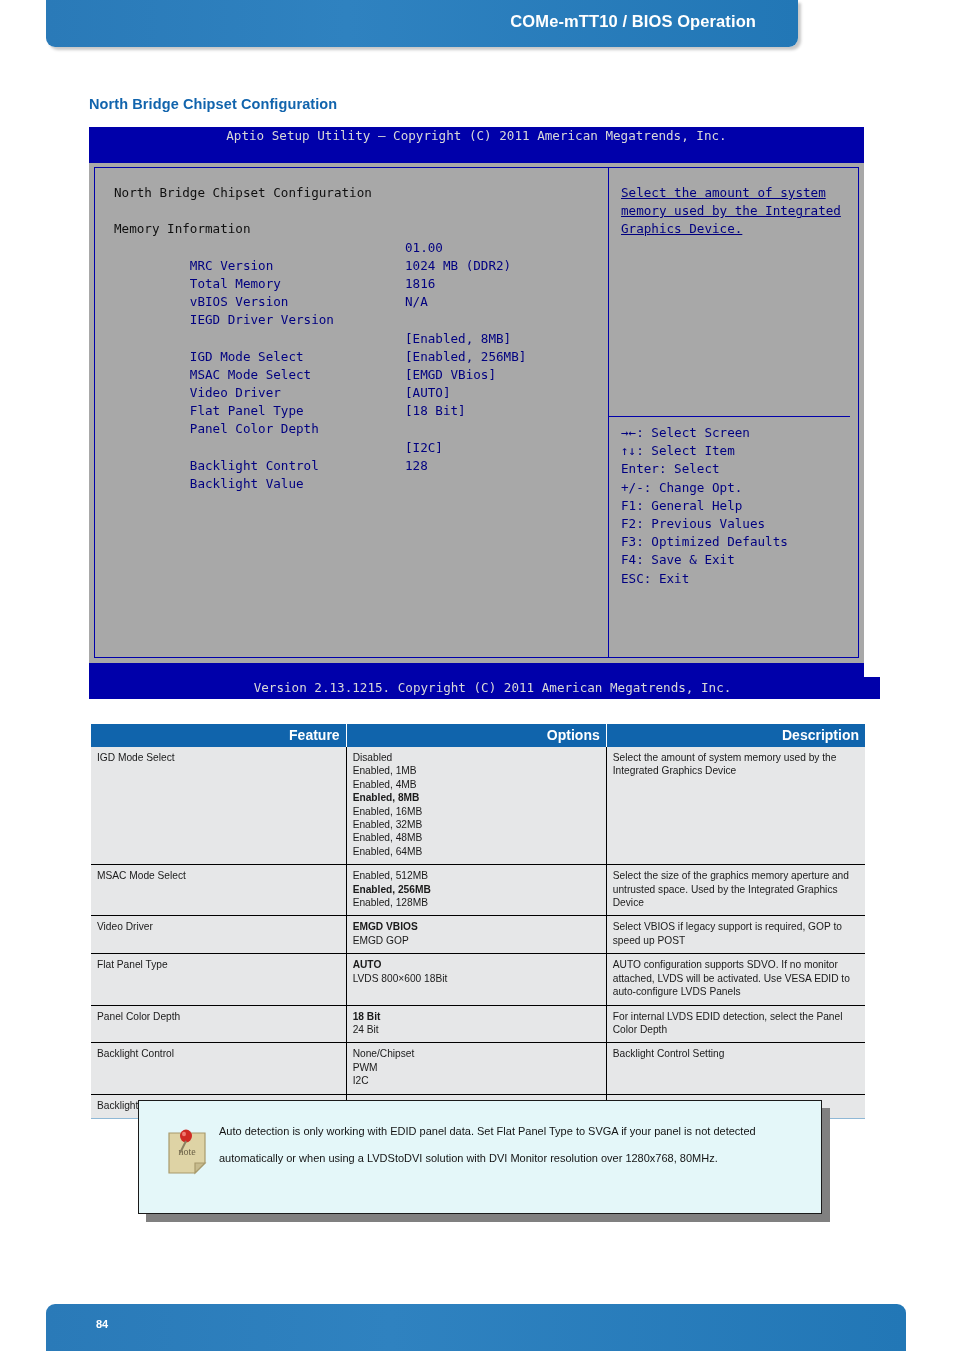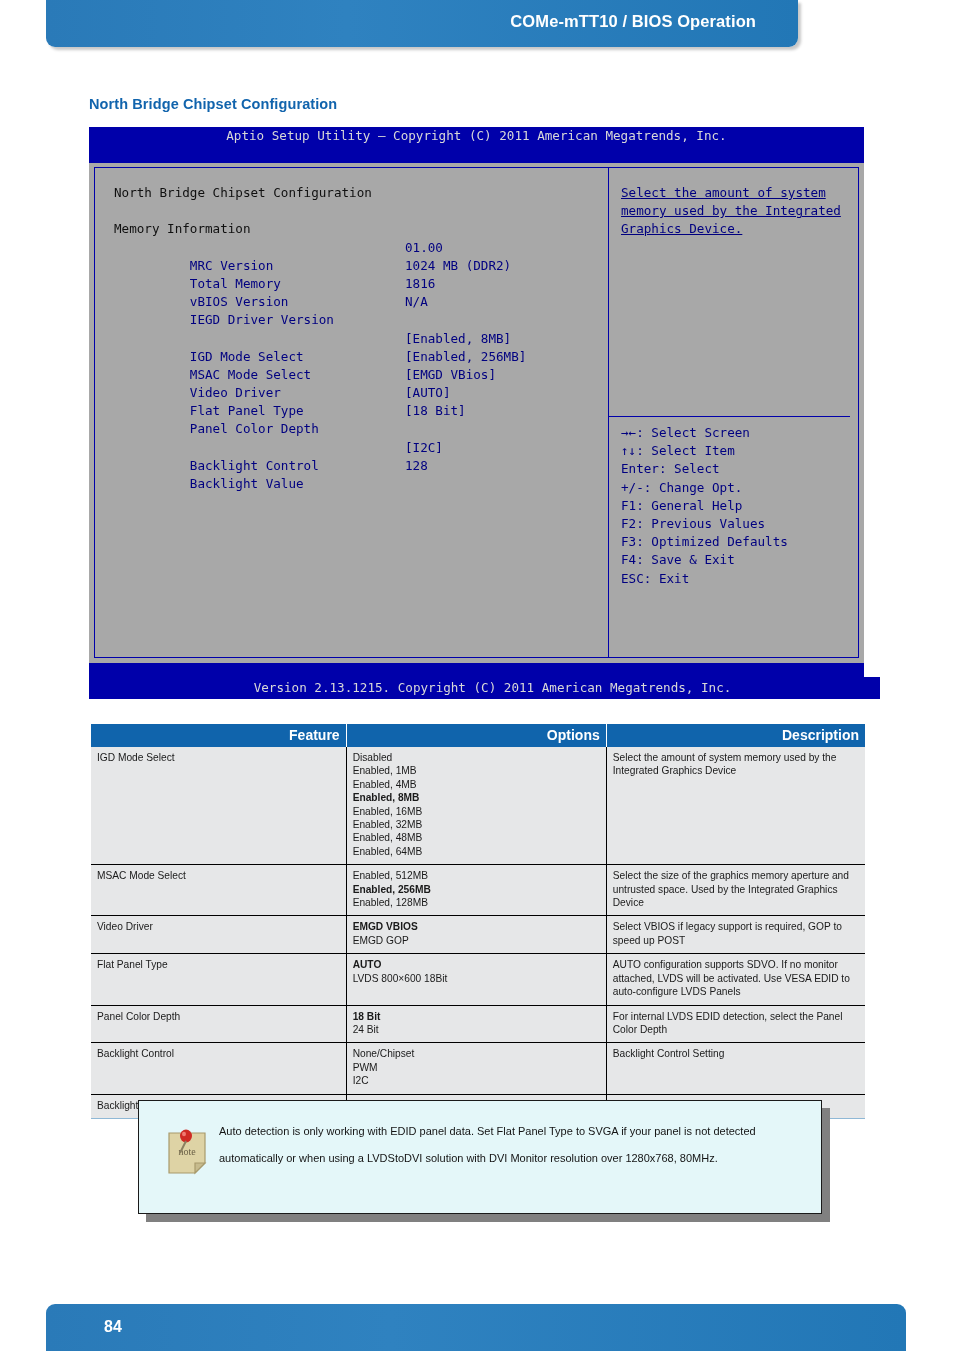--- a/index.html
+++ b/index.html
@@ -245,24 +245,24 @@
     left: 46px;
     top: 1304px;
     width: 860px;
     height: 47px;
     background: linear-gradient(to right, #2a7ab8 0%, #2f82c0 40%, #2277b6 100%);
     border-top-left-radius: 9px;
     border-top-right-radius: 9px;
   }
   .page-number {
     position: absolute;
-    left: 58px;
+    left: 50px;
     top: 14px;
     color: #ffffff;
-    font-size: 16px;
+    font-size: 11px;
     font-weight: bold;
   }
 </style>
 </head>
 <body>
 
 <div class="top-header">
   <div class="top-header-title">COMe-mTT10 / BIOS Operation</div>
 </div>
 

